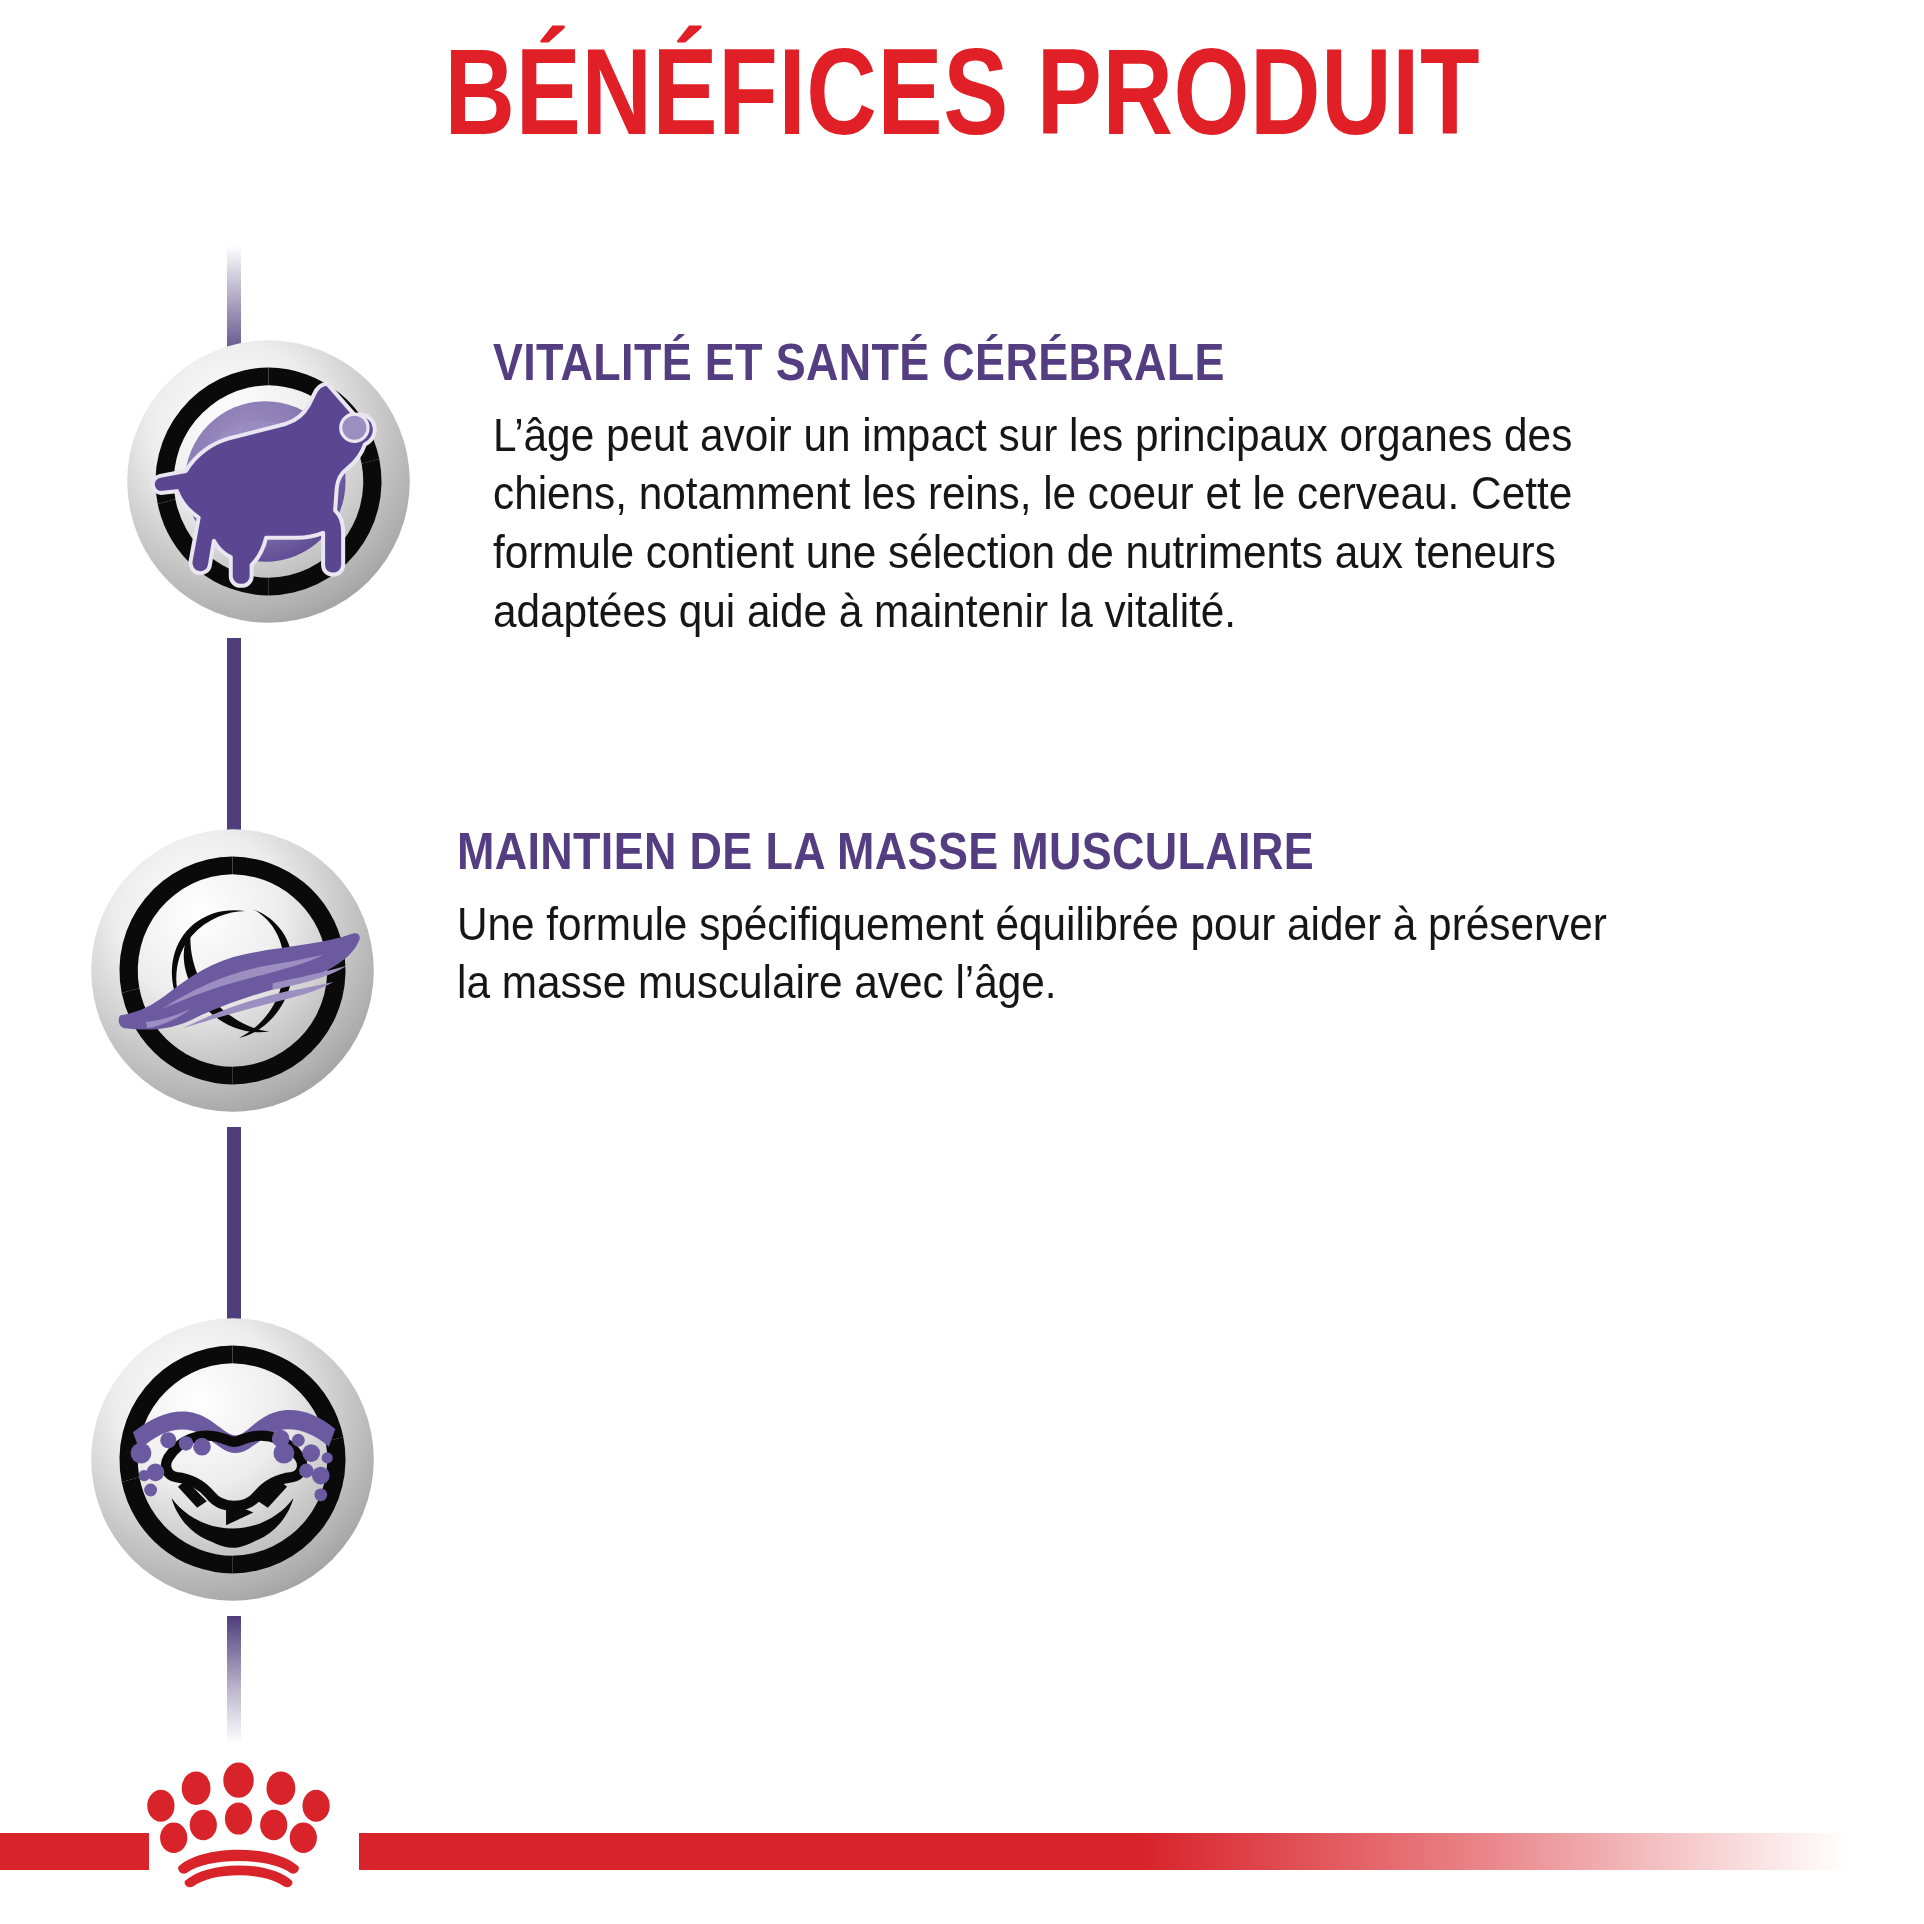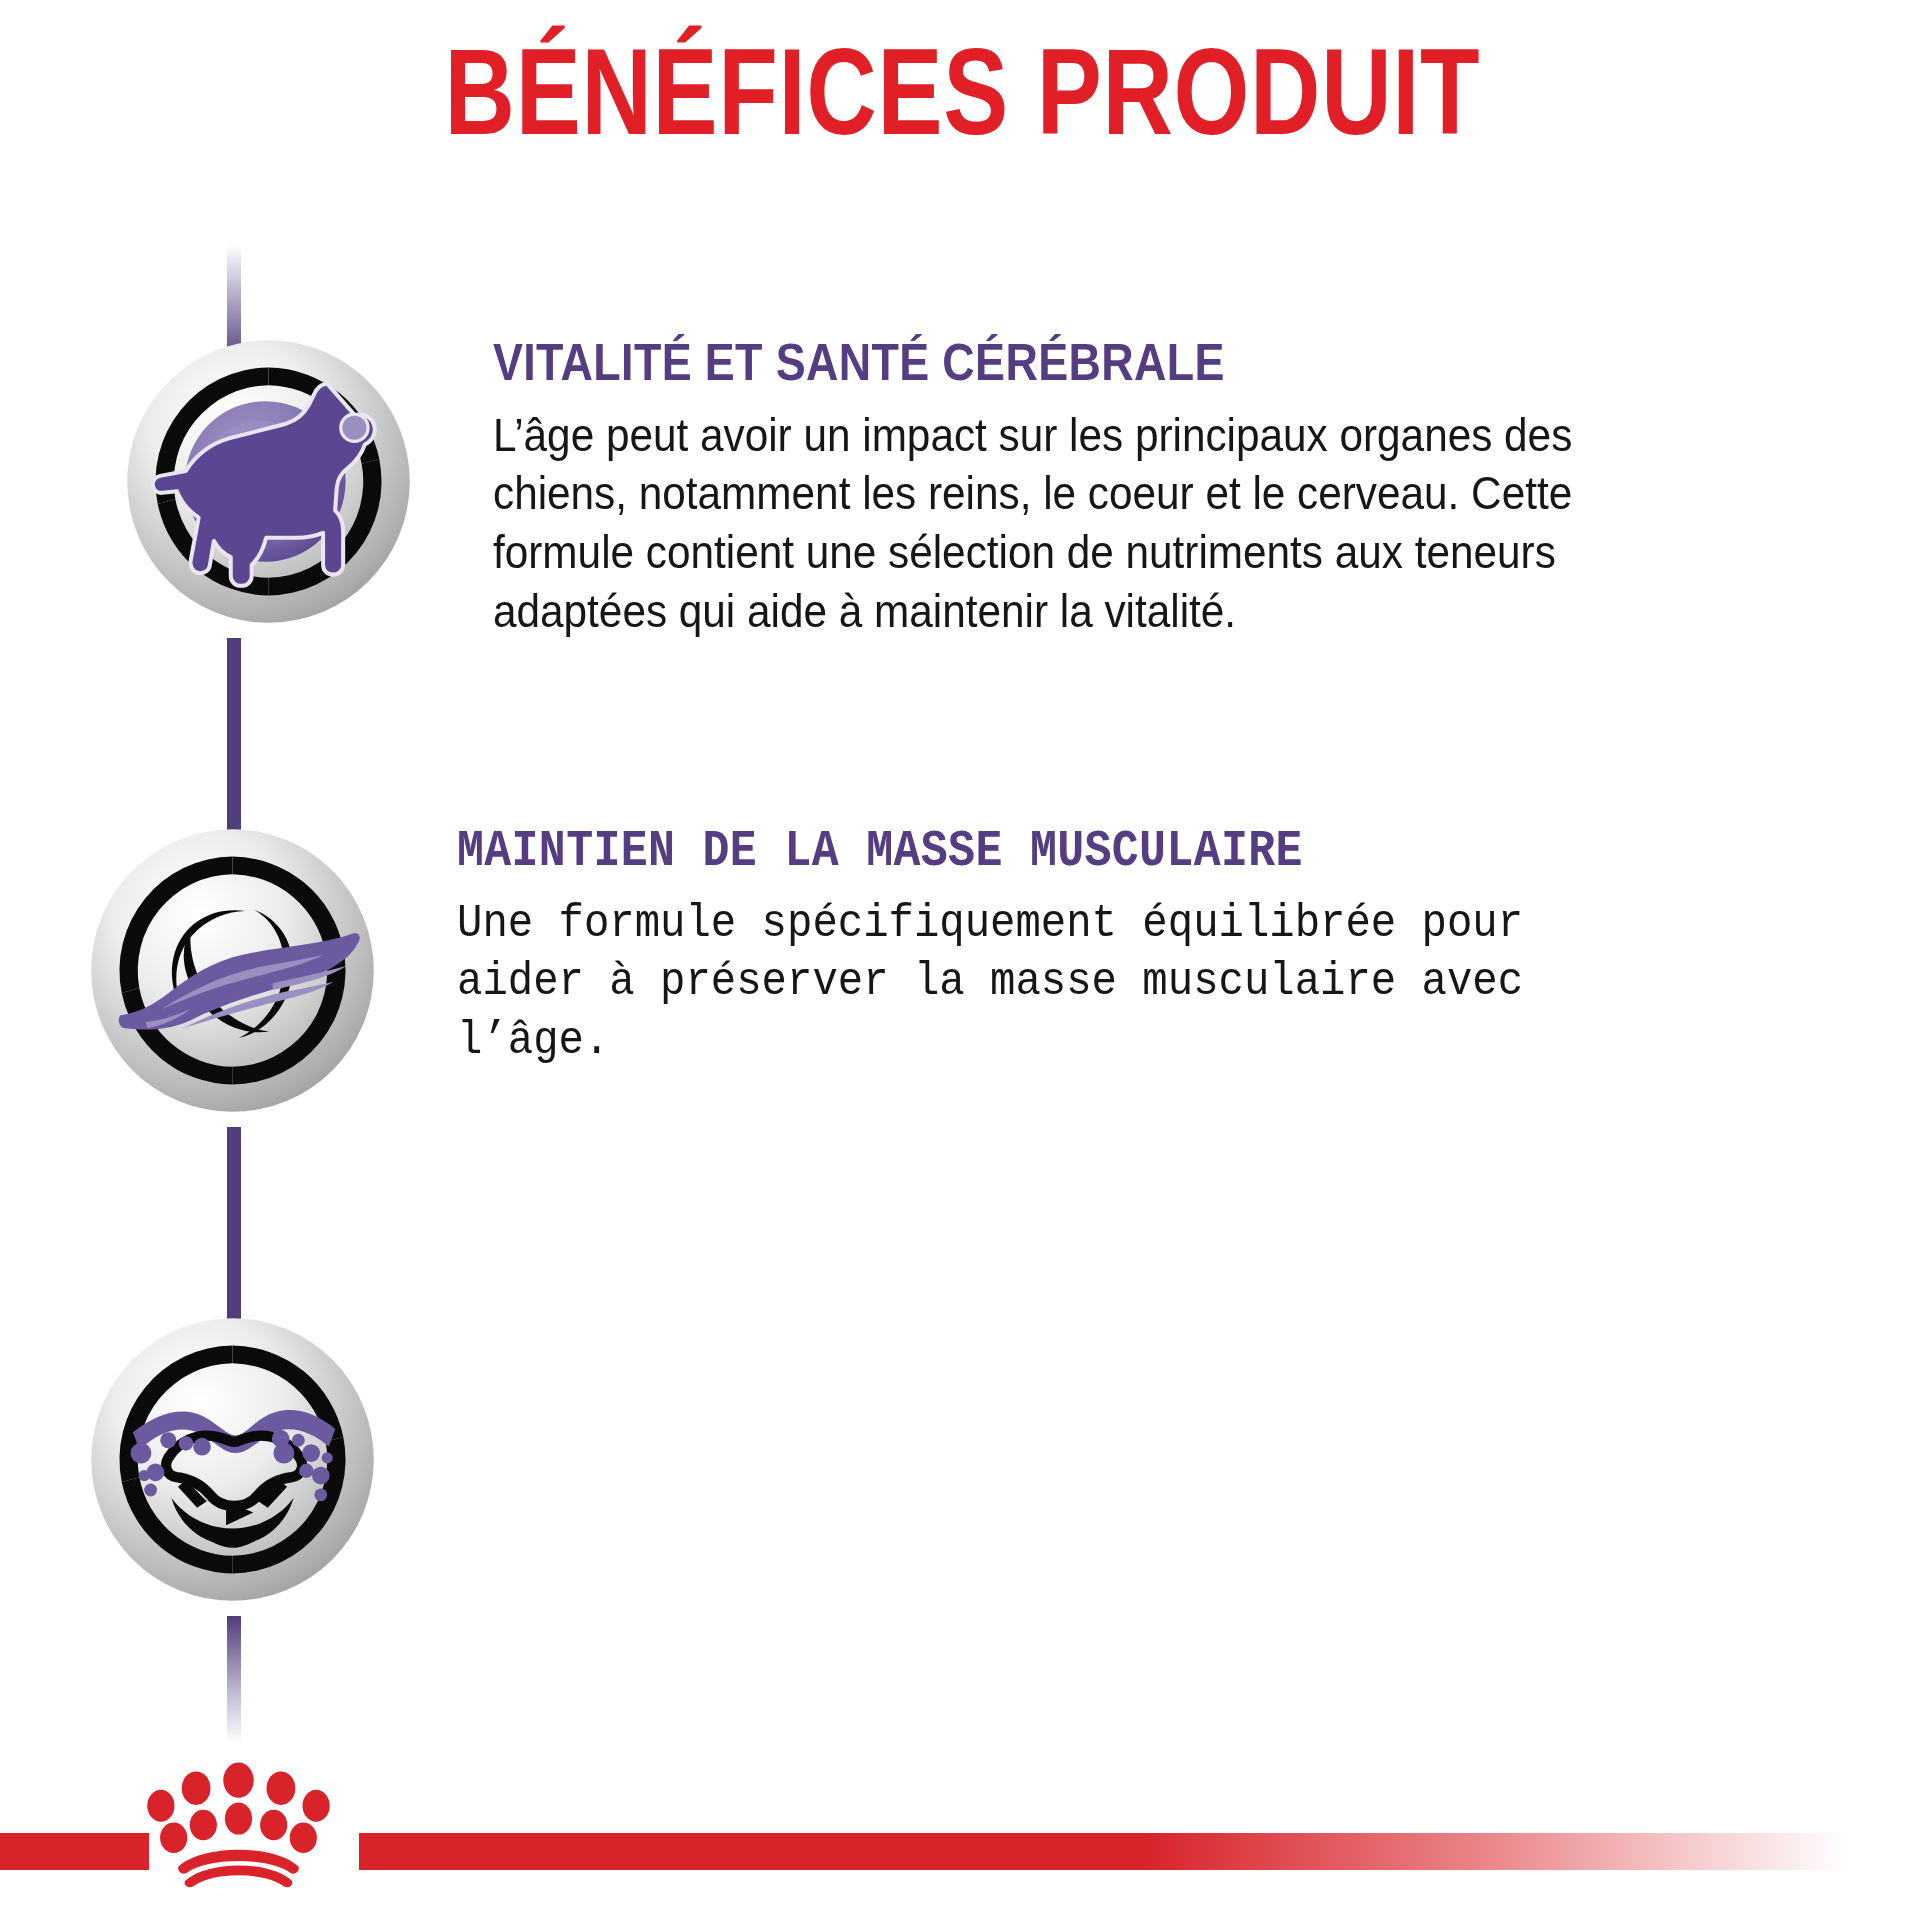--- a/index.html
+++ b/index.html
@@ -60,21 +60,21 @@
   }
 
   
   .benefit-row {
     position: absolute;
     left: 0;
     width: 1925px;
     height: 321px;
   }
   .row-0 { top: 337px; margin-left: 36px; }
-  .row-1 { top: 826px; font-family: Liberation Mono, monospace; }
+  .row-1 { top: 826px; }
   .row-2 { top: 1315px; }
 
   .medallion {
     position: absolute;
     left: 88px;
     top: 0;
     width: 289px;
     height: 289px;
   }
   .medallion svg { display: block; width: 289px; height: 289px; }

